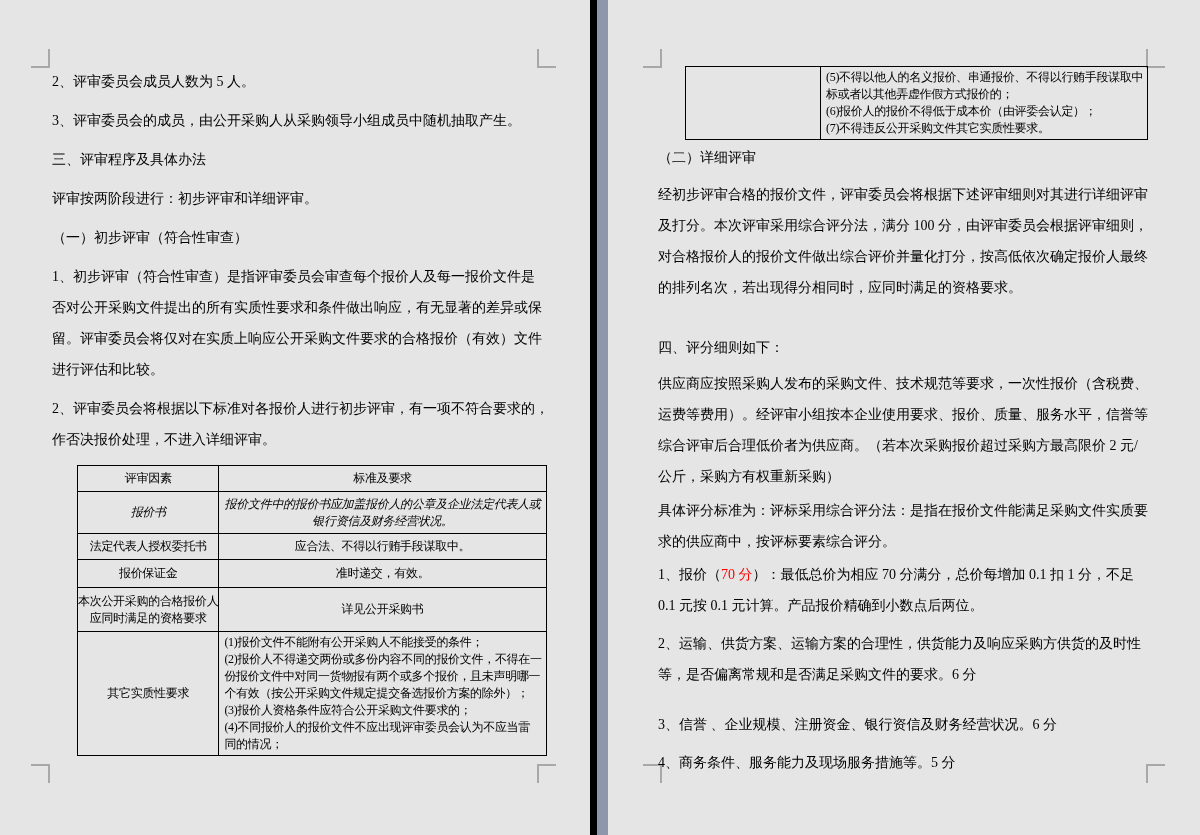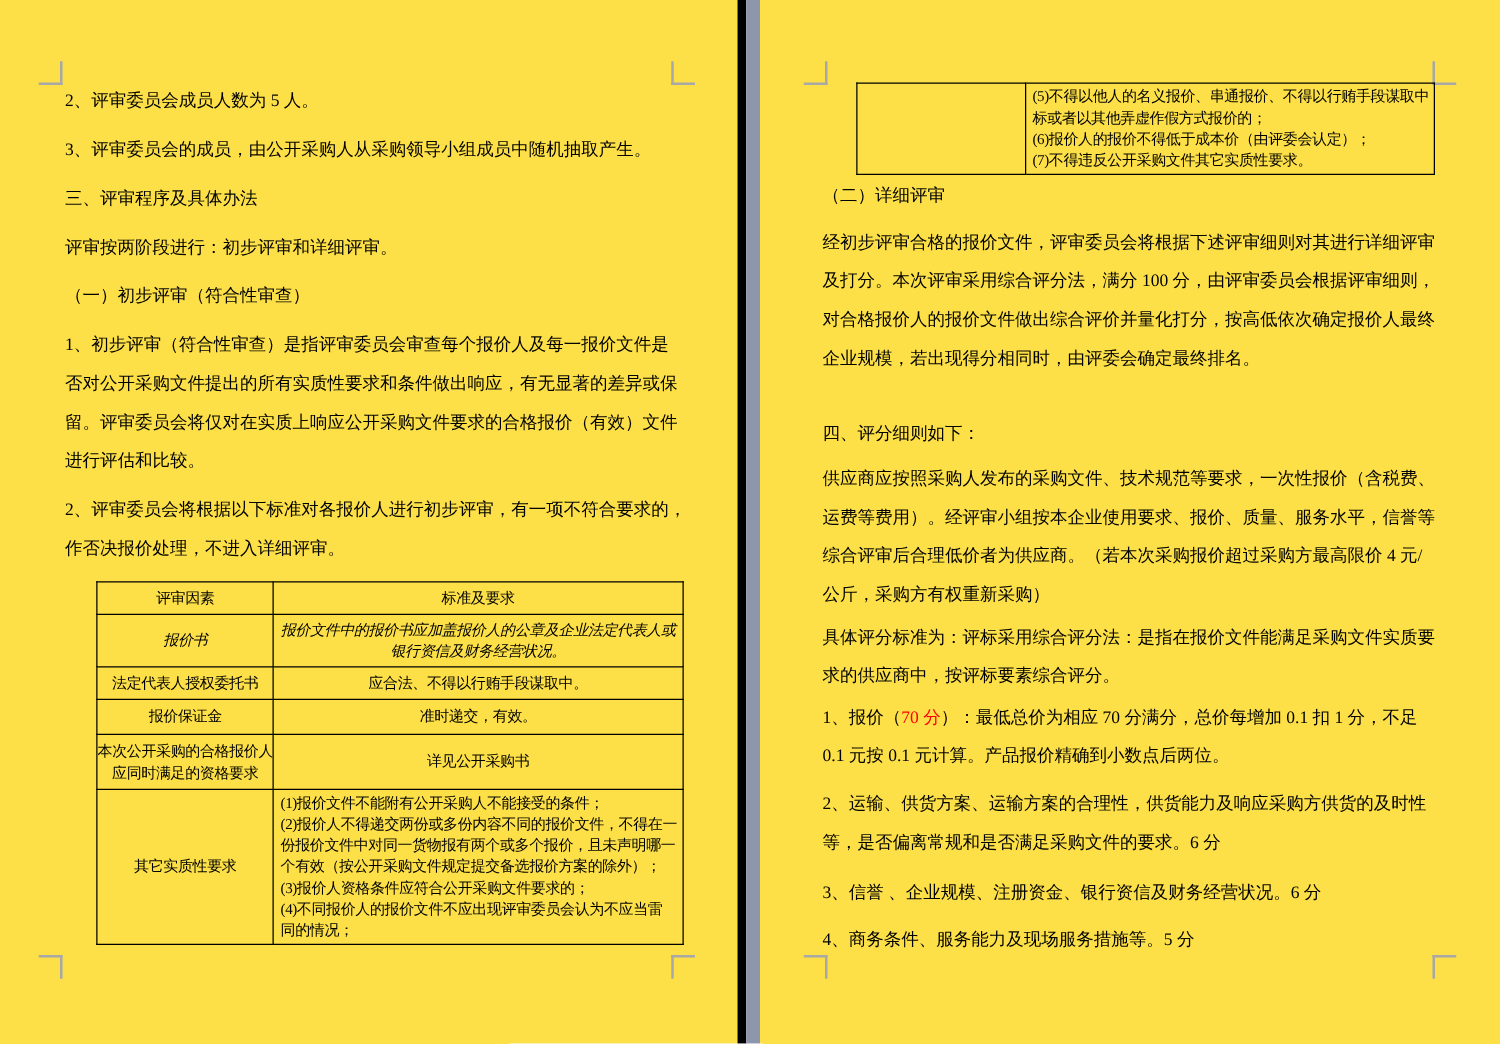--- a/index.html
+++ b/index.html
@@ -1,18 +1,18 @@
 <!DOCTYPE html>
 <html><head>
 <meta charset="utf-8">
 <style>
   html,body{margin:0;padding:0;background:#ffffff;}
   .canvas{position:relative;width:1200px;height:835px;background:#ffffff;overflow:hidden;
           font-family:"Liberation Serif","DejaVu Serif",serif;color:#000;}
-  .page{position:absolute;top:0;bottom:0;background:#fde047;}
+  .page{position:absolute;top:0;bottom:0;background:#e5e5e5;}
   .page-left{left:0;width:590px;}
   .page-right{left:608px;width:592px;}
   .divider{position:absolute;left:590px;top:0;bottom:0;width:18px;display:flex;}
   .divider .d-black{width:7px;height:100%;}
   .divider .d-slate{width:11px;height:100%;}
 
   
   .mark{position:absolute;width:17px;height:17px;}
   .mark.tl{border-right:2px solid var(--mark);border-bottom:2px solid var(--mark);}
   .mark.tr{border-left:2px solid var(--mark);border-bottom:2px solid var(--mark);}
@@ -31,21 +31,21 @@
   .body-left .para{margin-top:8px;}
   .body-left .para.first{margin-top:0;}
 
   .body-right .p-h1{margin-top:2px;}
   .body-right .p-2{margin-top:6px;}
   .body-right .p-h2{margin-top:29px;}
   .body-right .p-4{margin-top:5px;}
   .body-right .p-5{margin-top:3px;}
   .body-right .p-6{margin-top:2px;}
   .body-right .p-7{margin-top:7px;}
-  .body-right .p-8{margin-top:9px;}
+  .body-right .p-8{margin-top:19px;}
   .body-right .p-9{margin-top:7px;}
 
   table.doc{border-collapse:collapse;table-layout:fixed;font-size:12px;letter-spacing:-0.3px;}
   table.doc td,table.doc th{border:1px solid #000;font-weight:normal;padding:0;vertical-align:middle;overflow:hidden;}
   table.doc .tl{line-height:17px;white-space:nowrap;}
   .cell-center{text-align:center;}
   .cell-center .tl{white-space:nowrap;}
   .cell-list{text-align:left;padding:2px 4px 2px 5px !important;}
   .crit{margin-left:25px;margin-top:10px;}
   .crit .h26{height:26px;} .crit .h42{height:42px;font-style:italic;} .crit .h28{height:28px;}
@@ -187,29 +187,29 @@
         </tbody>
       </table>
 
       <div class="para p-h1">
           <div class="tl">（二）详细评审</div>
         </div>
       <div class="para p-2">
           <div class="tl">经初步评审合格的报价文件，评审委员会将根据下述评审细则对其进行详细评审</div>
           <div class="tl">及打分。本次评审采用综合评分法，满分 100 分，由评审委员会根据评审细则，</div>
           <div class="tl">对合格报价人的报价文件做出综合评价并量化打分，按高低依次确定报价人最终</div>
-          <div class="tl">企业规模，若出现得分相同时，由评委会确定最终排名。</div>
+          <div class="tl">的排列名次，若出现得分相同时，应同时满足的资格要求。</div>
         </div>
       <div class="para p-h2">
           <div class="tl">四、评分细则如下：</div>
         </div>
       <div class="para p-4">
           <div class="tl">供应商应按照采购人发布的采购文件、技术规范等要求，一次性报价（含税费、</div>
           <div class="tl">运费等费用）。经评审小组按本企业使用要求、报价、质量、服务水平，信誉等</div>
-          <div class="tl">综合评审后合理低价者为供应商。（若本次采购报价超过采购方最高限价 4 元/</div>
+          <div class="tl">综合评审后合理低价者为供应商。（若本次采购报价超过采购方最高限价 2 元/</div>
           <div class="tl">公斤，采购方有权重新采购）</div>
         </div>
       <div class="para p-5">
           <div class="tl">具体评分标准为：评标采用综合评分法：是指在报价文件能满足采购文件实质要</div>
           <div class="tl">求的供应商中，按评标要素综合评分。</div>
         </div>
       <div class="para p-6">
           <div class="tl"><span>1、报价（</span><span style="color: rgb(255, 0, 0);">70 分</span><span>）：最低总价为相应 70 分满分，总价每增加 0.1 扣 1 分，不足</span></div>
           <div class="tl">0.1 元按 0.1 元计算。产品报价精确到小数点后两位。</div>
         </div>

